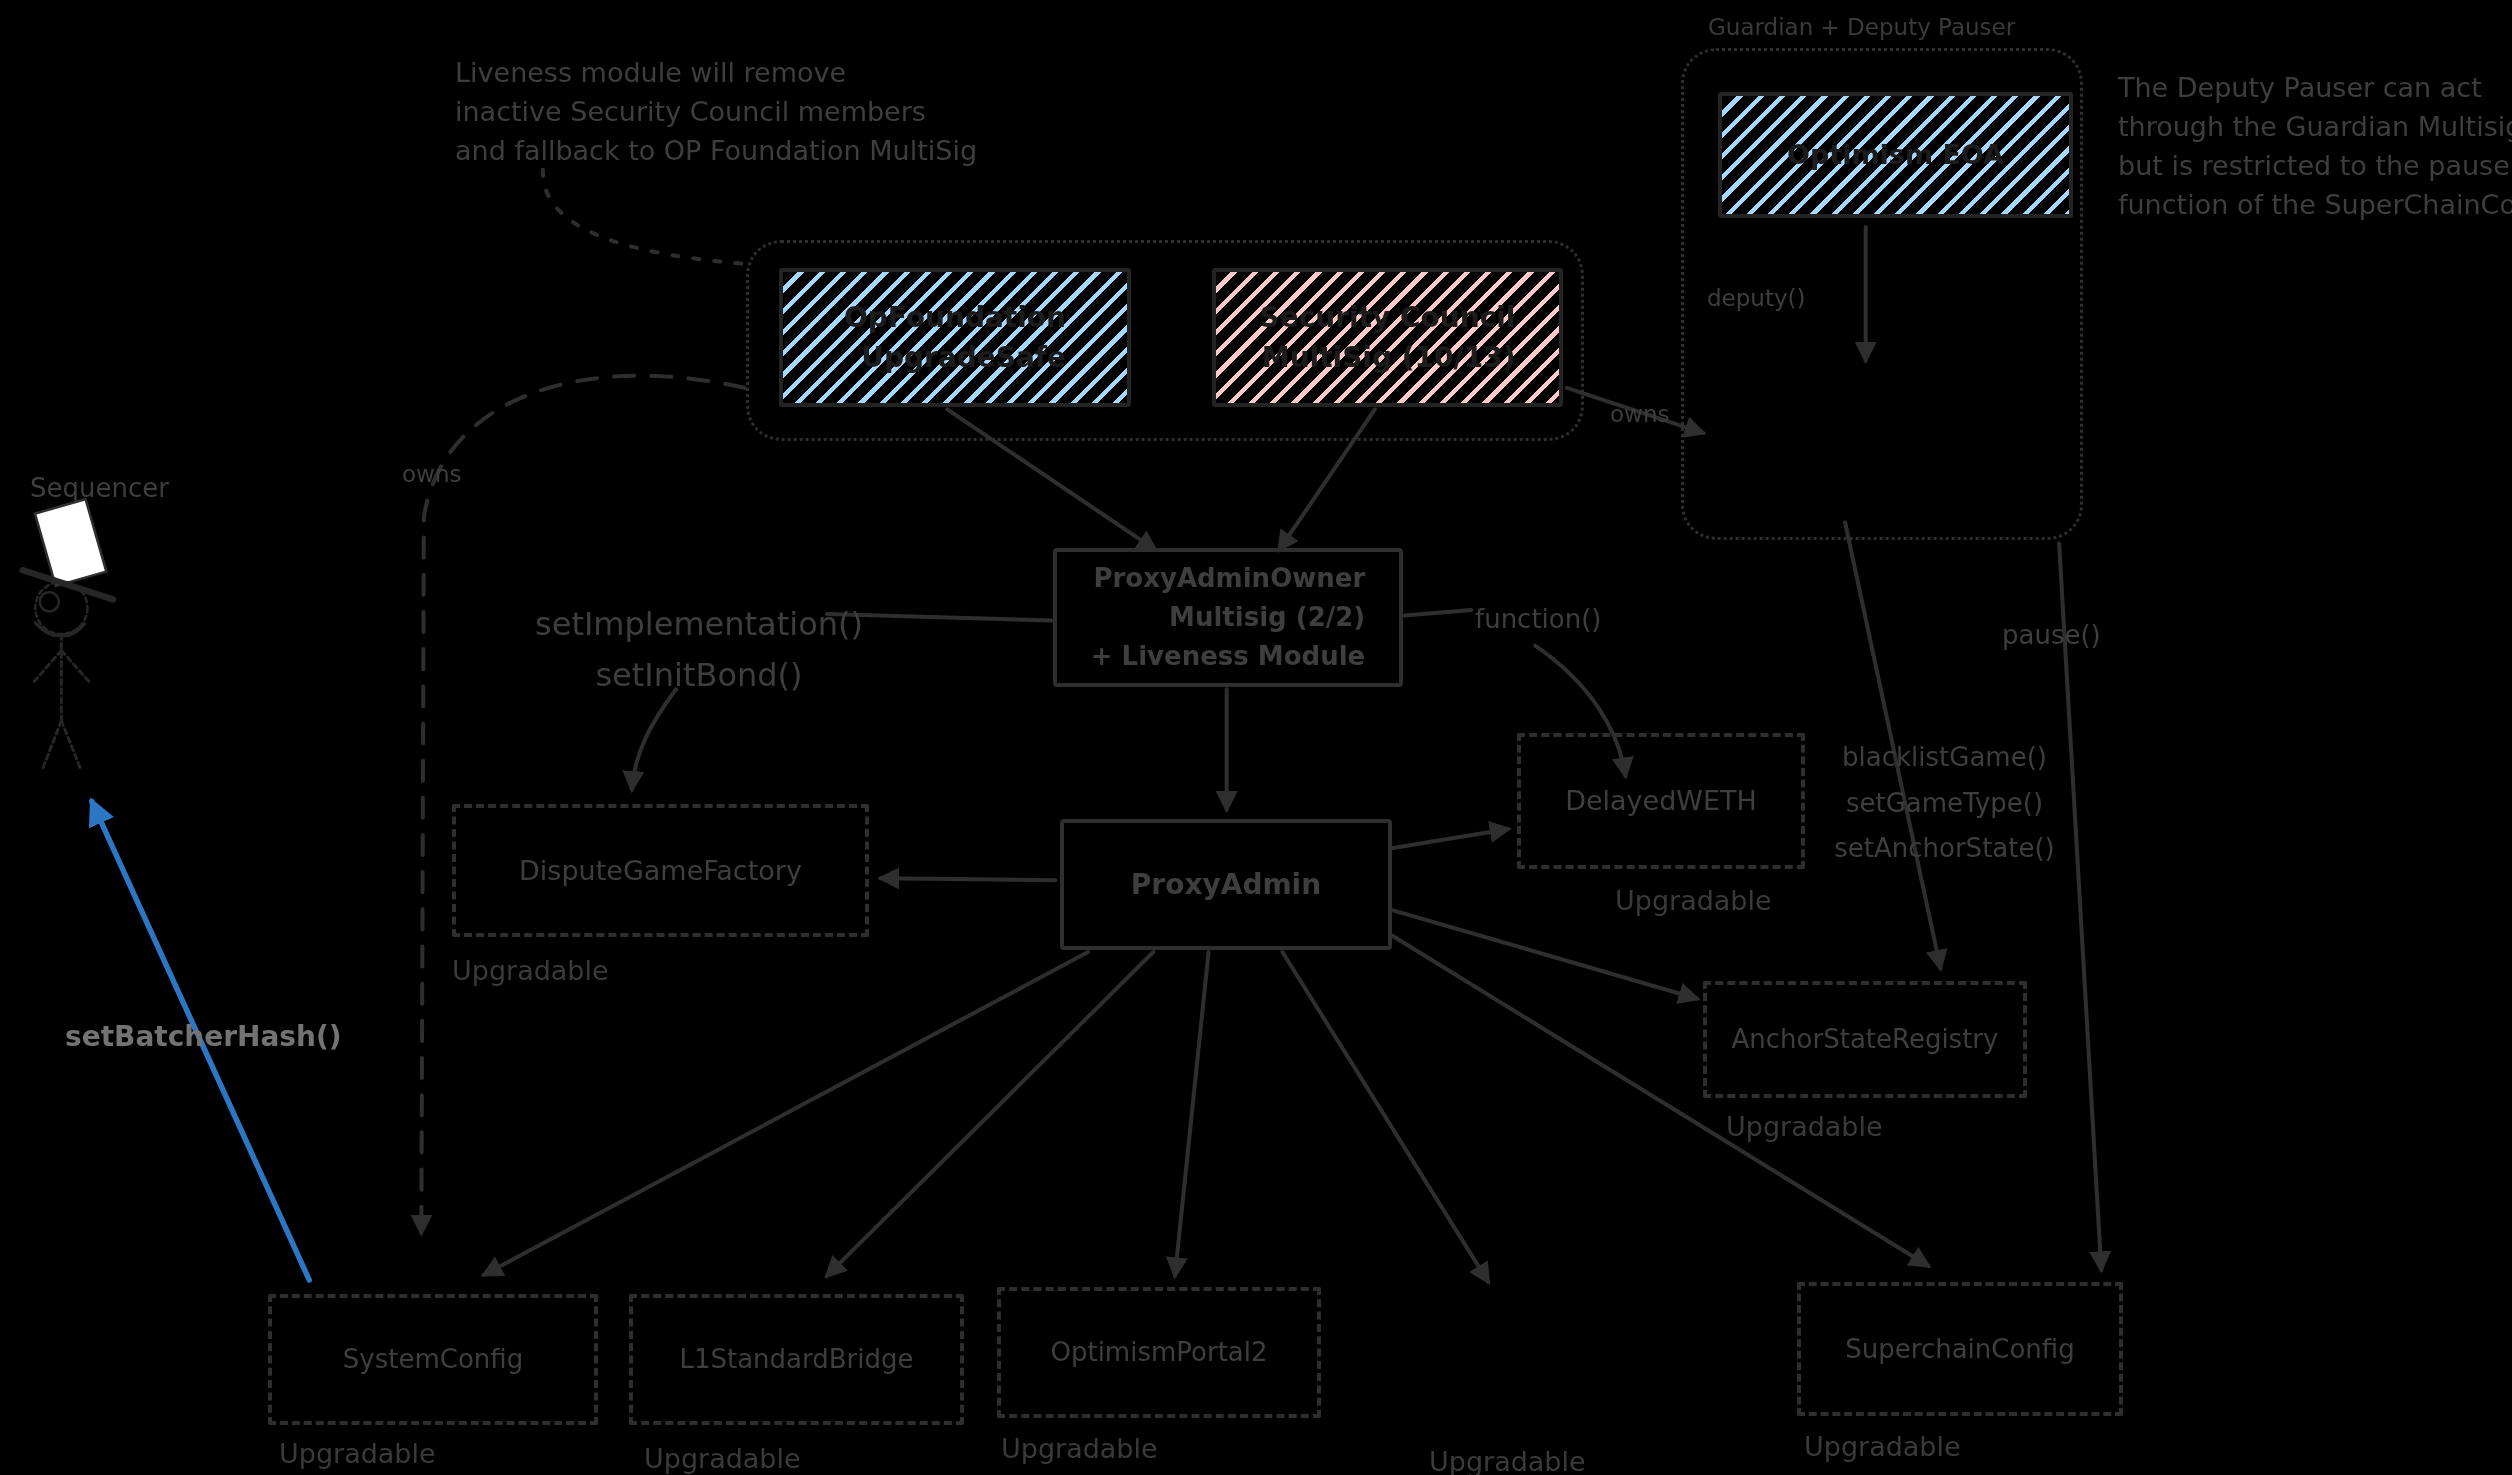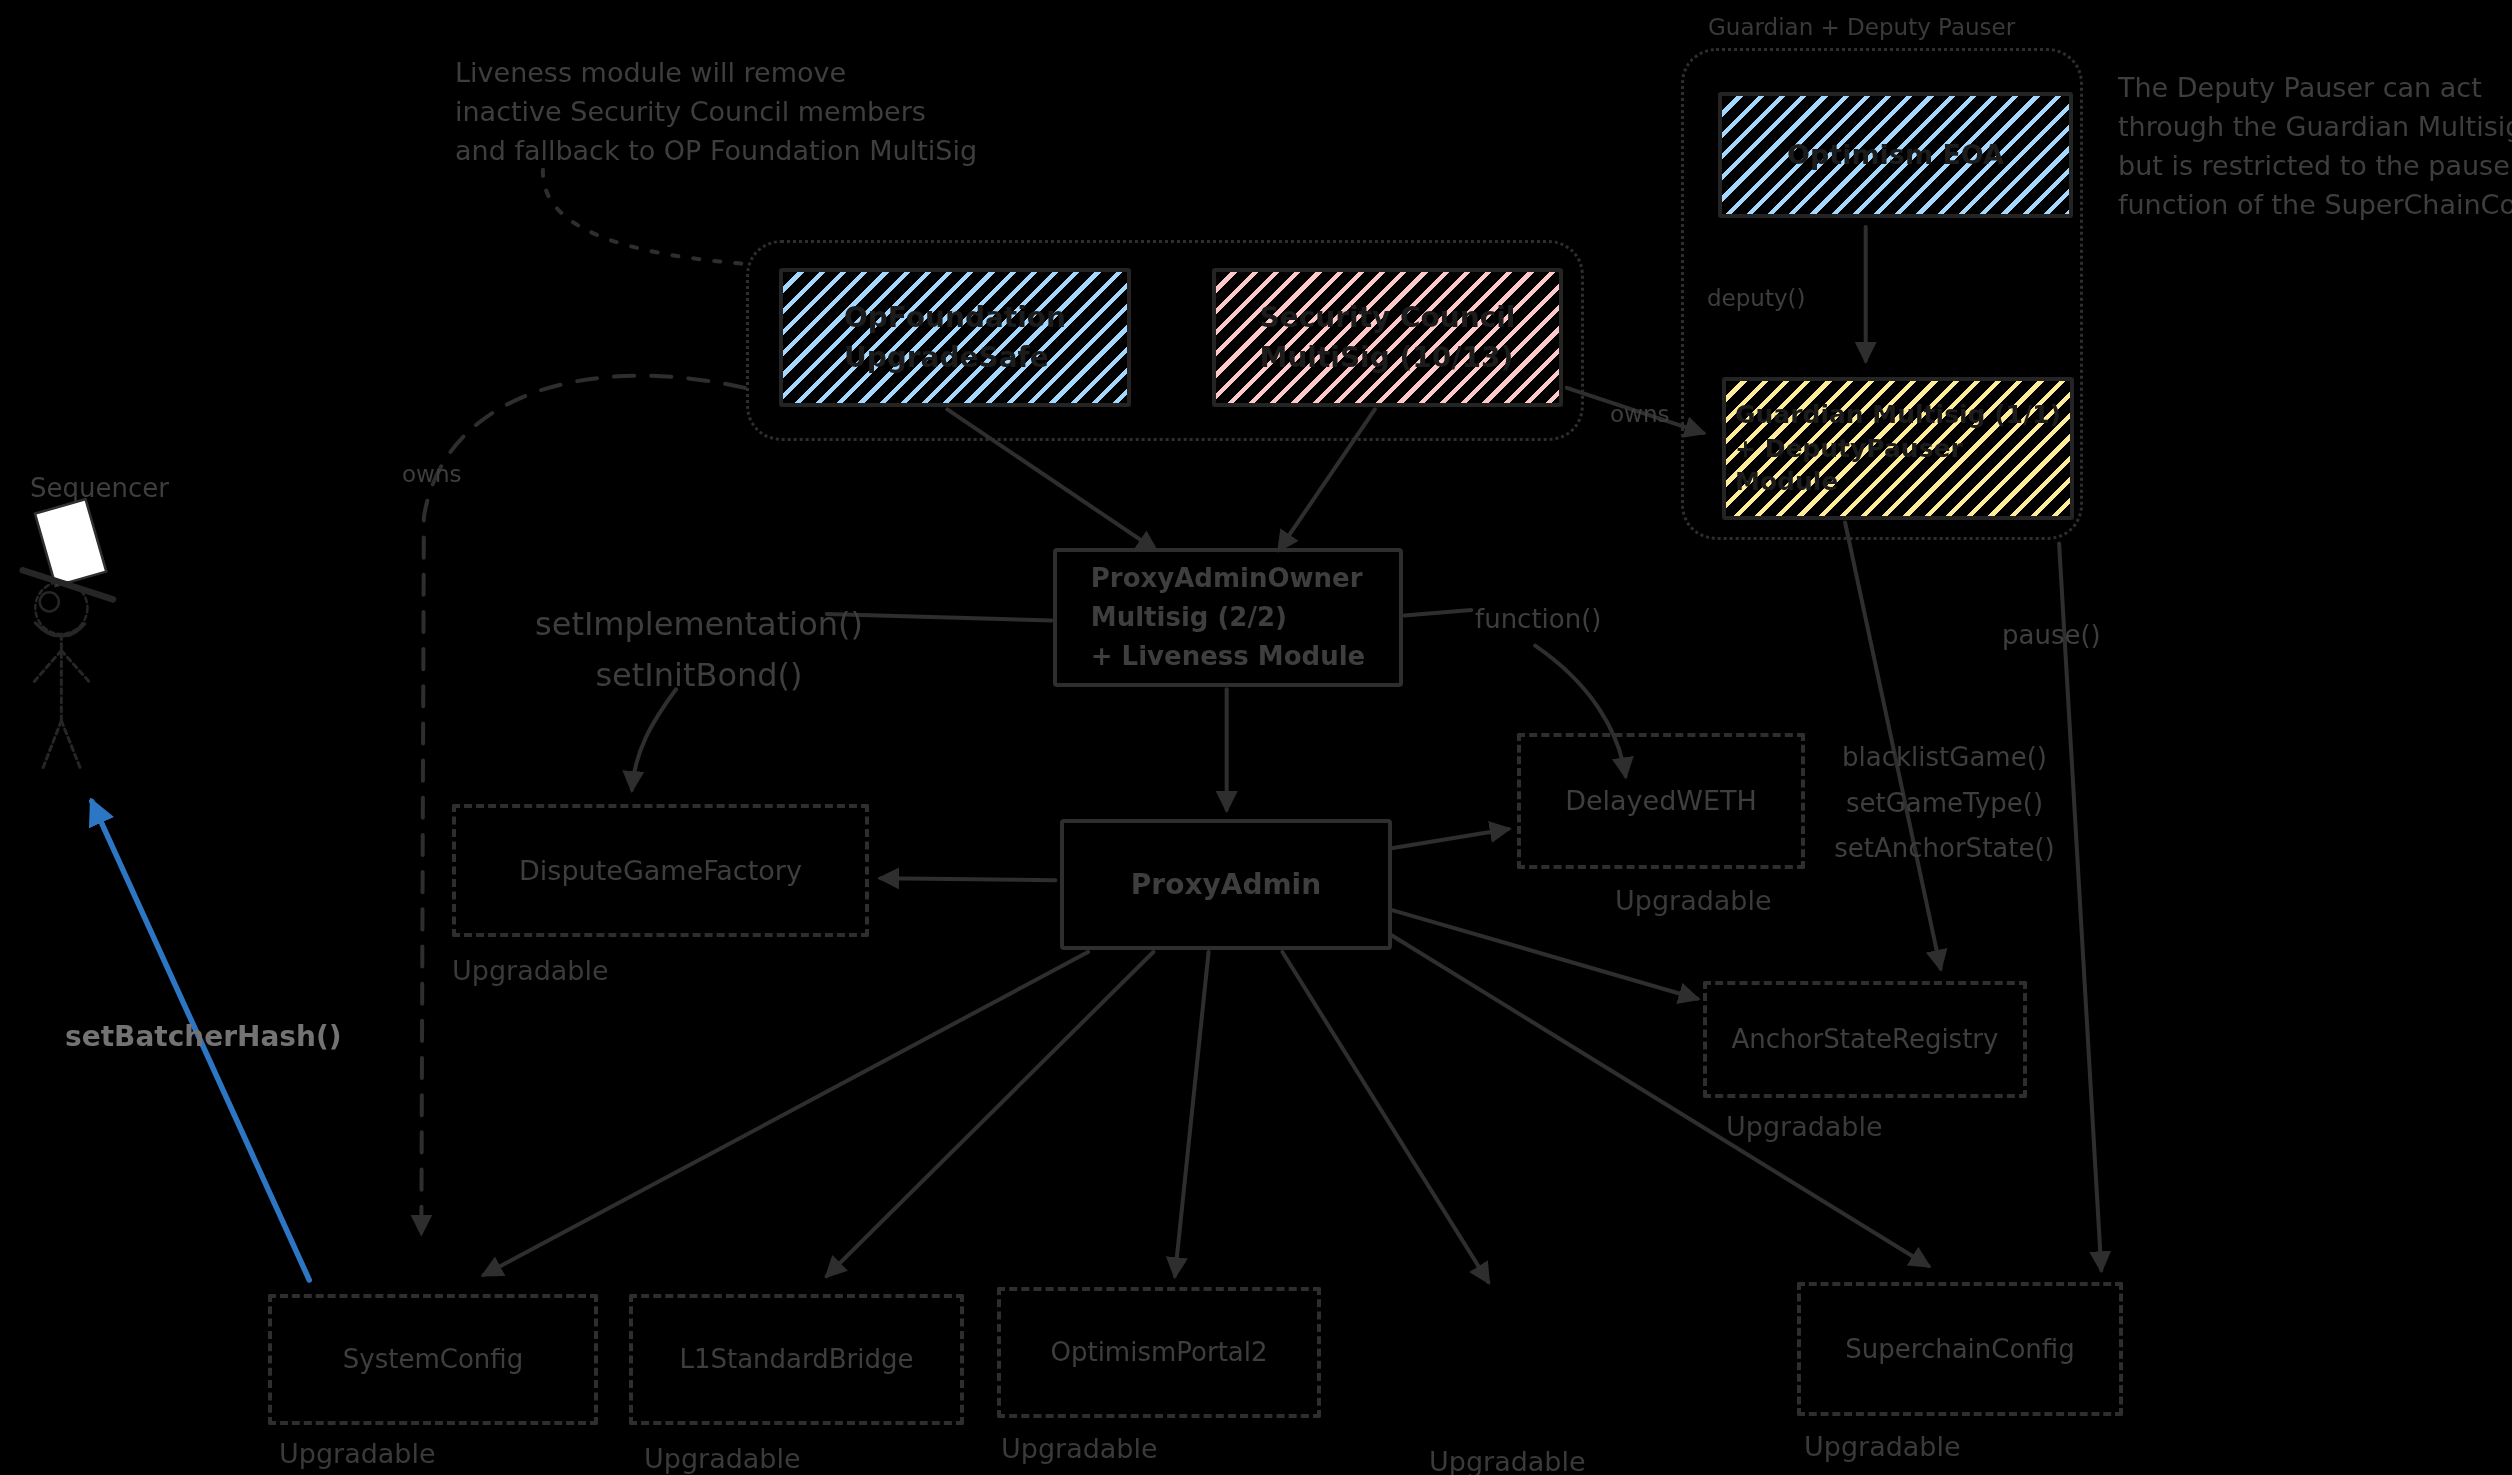--- a/index.html
+++ b/index.html
@@ -1,20 +1,20 @@
 <!DOCTYPE html>
 <html style="font-size:8px"><head>
 <meta charset="utf-8">
 <style>
   html,body{margin:0;padding:0;background:#000;overflow:hidden;}
   #stage{position:relative;width:2592px;height:1475px;background:#000;
          font-family:"DejaVu Sans",sans-serif;}
   #edges{position:absolute;left:0;top:0;width:2592px;height:1475px;}
   .box{position:absolute;box-sizing:border-box;display:flex;align-items:center;
-       justify-content:center;text-align:left;}
+       justify-content:center;text-align:right;}
   .solidbox{border:4.5px solid #2e2e2e;border-radius:4px;font-weight:bold;}
   .dashbox{border:4px dashed #2e2e2e;border-radius:2px;}
   .hatchbox{border:4.5px solid #242424;border-radius:3px;background-color:#000;}
   .dotgroup{position:absolute;box-sizing:border-box;border:3.5px dotted #2e2e2e;
             border-radius:35px;}
   .nlabel{white-space:pre-line;font-size:27px;color:#3e3e3e;line-height:1.4;}
   .hatchbox .nlabel{color:#1c1c1c;font-weight:600;}
   .badge{position:absolute;font-size:27px;color:#3a3a3a;}
   .elabel{position:absolute;font-size:25px;color:#3e3e3e;white-space:pre-line;
           text-align:center;line-height:1.6;}
@@ -73,25 +73,20 @@
   <div class="box hatchbox" style="left: 779px; top: 268px; width: 352px; height: 139px; background-image: repeating-linear-gradient(135deg, transparent 0px, transparent 10.6px, rgb(165, 216, 255) 10.6px, rgb(165, 216, 255) 15px);">
     <span class="nlabel" style="font-size:28px;">OpFoundation
 UpgradeSafe</span>
   </div>
   <div class="box hatchbox" style="left: 1212px; top: 268px; width: 351px; height: 139px; background-image: repeating-linear-gradient(135deg, transparent 0px, transparent 10.6px, rgb(255, 201, 201) 10.6px, rgb(255, 201, 201) 15px);">
     <span class="nlabel" style="font-size:28px;">Security Council
 MultiSig (10/13)</span>
   </div>
   <div class="box hatchbox" style="left: 1718px; top: 92px; width: 355px; height: 126px; background-image: repeating-linear-gradient(135deg, transparent 0px, transparent 10.6px, rgb(165, 216, 255) 10.6px, rgb(165, 216, 255) 15px);">
     <span class="nlabel">Optimism EOA</span>
-  </div>
-  <div class="box hatchbox" style="left: 1722px; top: 377px; width: 352px; height: 143px; background-image: repeating-linear-gradient(135deg, transparent 0px, transparent 10.6px, rgb(255, 236, 153) 10.6px, rgb(255, 236, 153) 15px);">
-    <span class="nlabel" style="font-size:25px;line-height:1.35;">Guardian Multisig (1/1)
-+ DeputyPauser
-Module</span>
   </div>
 
   <div class="box solidbox" style="left:1053px;top:548px;width:350px;height:139px;">
     <span class="nlabel" style="font-size:26px;line-height:1.5;">ProxyAdminOwner
 Multisig (2/2)
 + Liveness Module</span>
   </div>
   <div class="box solidbox" style="left:1060px;top:819px;width:332px;height:131px;">
     <span class="nlabel" style="font-size:28px;">ProxyAdmin</span>
   </div>

